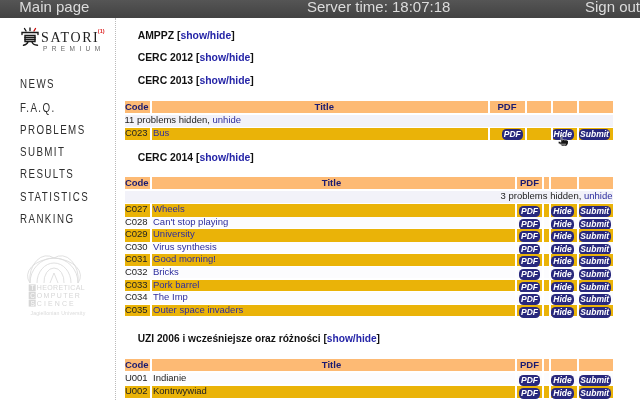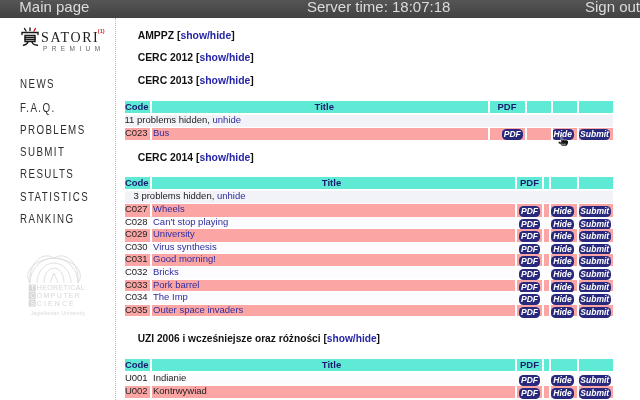--- a/index.html
+++ b/index.html
@@ -12,22 +12,22 @@
   
   #sep{left:115px;top:18px;height:382px;border-left:1px dotted #bbb;width:0;}
   .menu{font-size:13px;line-height:13px;letter-spacing:1.9px;color:#2e2e2e;left:19.8px;white-space:pre;
         transform:scaleX(0.75);transform-origin:0 0;}
   
   .h3{font-weight:bold;font-size:10.4px;line-height:10.4px;color:#111;left:122.7px;white-space:pre;margin-left:15px;}
   .h3 a{color:#2626a8;}
   
   .tbl{left:124.5px;width:488px;}
   .row{position:absolute;left:0;width:100%;}
-  .hdr{background:#5eead4;}
-  .odd{background:#fca5a5;}
+  .hdr{background:#fdba74;}
+  .odd{background:#eab308;}
   .even{background:#fcfcfe;}
   .info{background:#f2f2f9;z-index:2;}
   .gap{position:absolute;top:0;height:100%;background:#fff;width:2px;}
   .row span{position:absolute;top:0;bottom:0;font-size:9.5px;line-height:10.5px;color:#222;white-space:pre;}
   .hdr span{font-weight:bold;color:#1b1b70;font-size:9.5px;line-height:12px;}
   .lnk, .row .lnk{color:#2d2d9e;}
   .btn{position:absolute;background:#28287d;border-radius:4.5px;color:#fff;
     font-style:italic;font-weight:bold;font-size:8.5px;text-align:center;height:11px;line-height:11px;}
 </style></head>
 <body>
@@ -115,21 +115,21 @@
   <div class="gap" style="left:452.5px"></div>
 </div>
 
 <div class="ab tbl" style="top:177px;height:139.2px;">
   <div class="row hdr" style="top:0;height:12px;">
     <span style="left:0.4px">Code</span>
     <span style="left:25.5px;width:363px;text-align:center">Title</span>
     <span style="left:392.5px;width:25px;text-align:center">PDF</span>
   </div>
   <div class="row info" style="top:14px;height:11.6px;">
-    <span style="left:9px;width:100%;text-align:left">3 problems hidden, <a class="lnk">unhide</a></span>
+    <span style="left:0;width:100%;text-align:right">3 problems hidden, <a class="lnk">unhide</a></span>
   </div>
   <div class="row odd" style="top:27px;height:20px;">
     <span style="left:0.4px">C027</span>
       <span class="lnk" style="left:28.5px">Wheels</span>
     <div class="btn" style="left:394.5px;width:21px;top:2px">PDF</div>
     <div class="btn" style="left:426.5px;width:23px;top:2px">Hide</div>
     <div class="btn" style="left:454.5px;width:31.5px;top:2px">Submit</div>
   </div>
   <div class="row even" style="top:39.6px;height:11.4px;">
     <span style="left:0.4px">C028</span>

